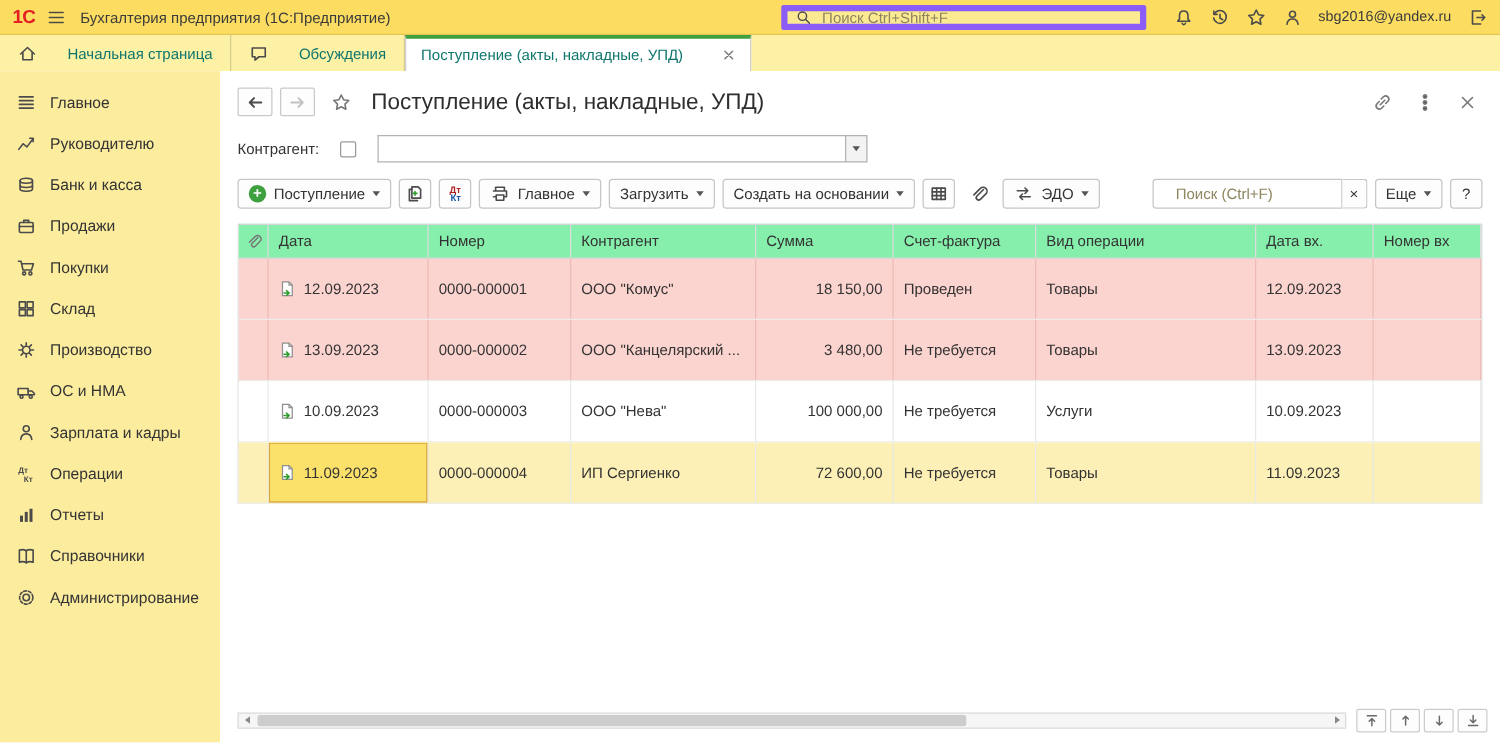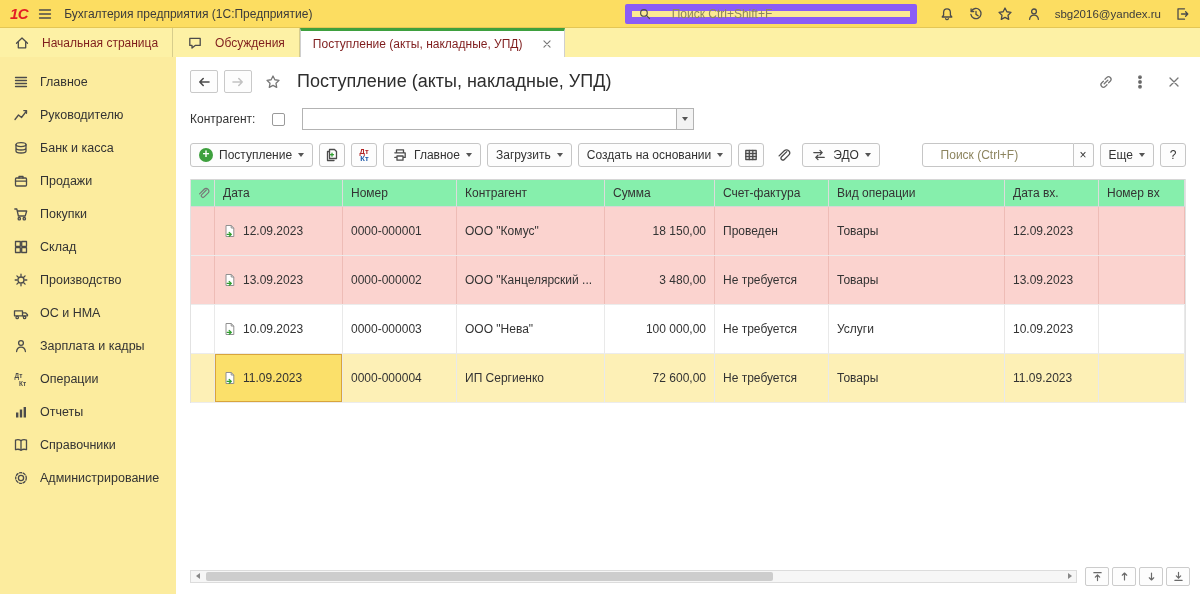--- a/index.html
+++ b/index.html
@@ -18,32 +18,32 @@
   .ic *{stroke:#4b4b4b;stroke-width:1.3;fill:none;stroke-linecap:round;stroke-linejoin:round}
   .ic .f{fill:#4b4b4b;stroke:none}
   .ic text{fill:#4b4b4b;stroke:none;font-size:6.5px;font-weight:bold;font-family:"Liberation Sans",sans-serif}
   .ic.gray *{stroke:#777}
   .ic.light *{stroke:#c2c2c2}
   .ic.small{width:14px;height:14px}
   .caret{width:0;height:0;border-left:3.5px solid transparent;border-right:3.5px solid transparent;border-top:4px solid #555;flex:0 0 auto}
 
   
   .topbar{height:28px;background:var(--topbar-yellow);display:flex;align-items:center;padding:0 10px;gap:9px;flex:0 0 auto;border-bottom:1px solid #e4c654}
-  .logo{color:var(--brand-red);font-weight:bold;font-size:15px;font-style:italic;letter-spacing:-0.5px}
+  .logo{color:var(--brand-red);font-weight:bold;font-size:15px;letter-spacing:-0.5px}
   .iconbtn{display:flex;align-items:center;justify-content:center;cursor:pointer}
   .app-title{color:#3b3b3b;margin-left:2px;white-space:nowrap}
-  .topbar-search{margin-left:auto;width:292px;height:20px;background:#fcea93;border:7px solid #8b5cf6;border-radius:2px;display:flex;align-items:center;padding:0 6px;gap:18px}
+  .topbar-search{margin-left:auto;width:292px;height:20px;background:#fcea93;border:5px solid #8b5cf6;border-radius:2px;display:flex;align-items:center;padding:0 6px;gap:6px}
   .topbar-search input{border:none;background:transparent;outline:none;font:inherit;color:#6b6342;width:100%}
   input::placeholder{color:#8d855f}
   .top-icons{display:flex;align-items:center;gap:13px;margin-left:13px}
   .user-email{font-size:11.5px;color:#3b3b3b;white-space:nowrap}
 
   
   .tabbar{height:29px;background:var(--tabbar-yellow);display:flex;align-items:stretch;flex:0 0 auto}
-  .tab{display:flex;align-items:center;gap:12px;padding:0 14px;color:#7f1d1d;border-right:1px solid rgba(0,0,0,.15);cursor:pointer;white-space:nowrap}
+  .tab{display:flex;align-items:center;gap:24px;padding:0 14px;color:#0f766e;border-right:1px solid rgba(0,0,0,.15);cursor:pointer;white-space:nowrap}
   .tab-active{background:#fff;border-top:3px solid var(--accent-green);border-right:1px solid #cfcfcf;border-left:1px solid #cfcfcf;padding:0 10px 0 12px}
   .tab-close{margin-left:6px;display:flex;align-items:center}
 
   
   .main{flex:1;display:flex;min-height:0}
   .sidebar{width:176px;background:var(--sidebar-yellow);flex:0 0 auto;padding-top:8px}
   .side-item{height:33px;display:flex;align-items:center;gap:11px;padding-left:13px;font-size:12.5px;color:#333;cursor:pointer;white-space:nowrap}
 
   .content{flex:1;background:#fff;position:relative;min-width:0}
   .page-head{display:flex;align-items:center;padding:13px 14px 0 14px;gap:6px}

